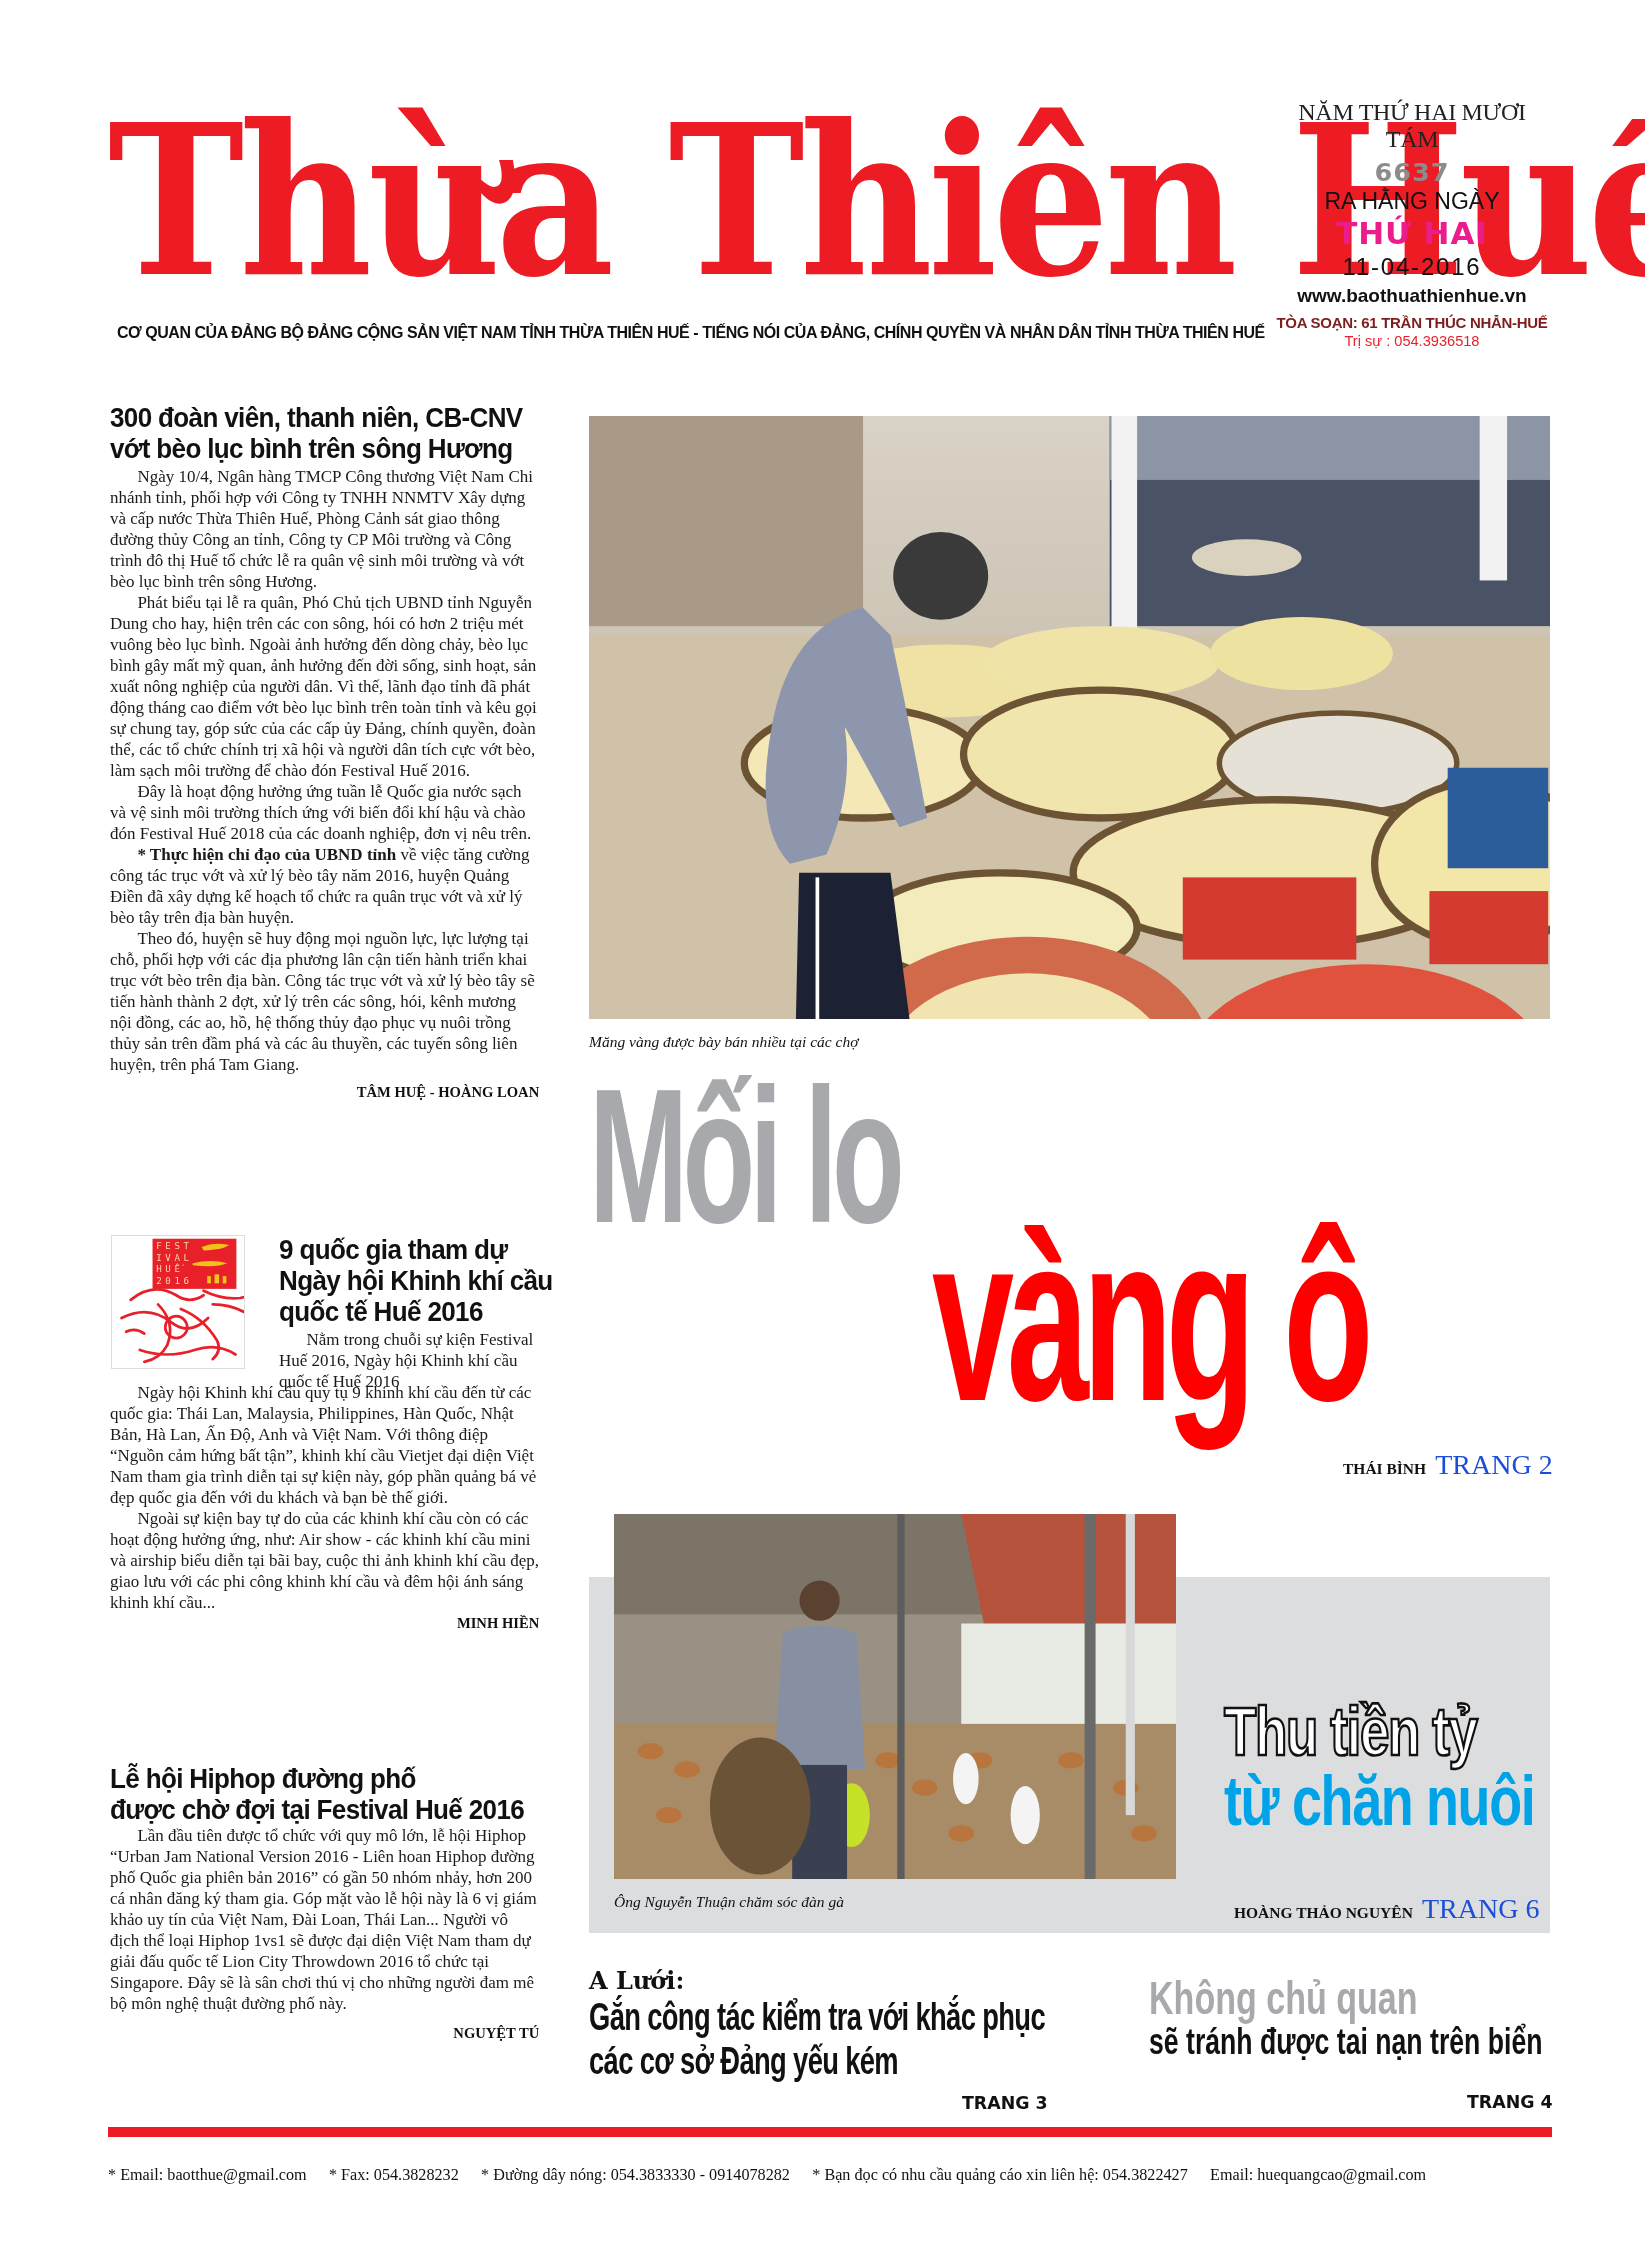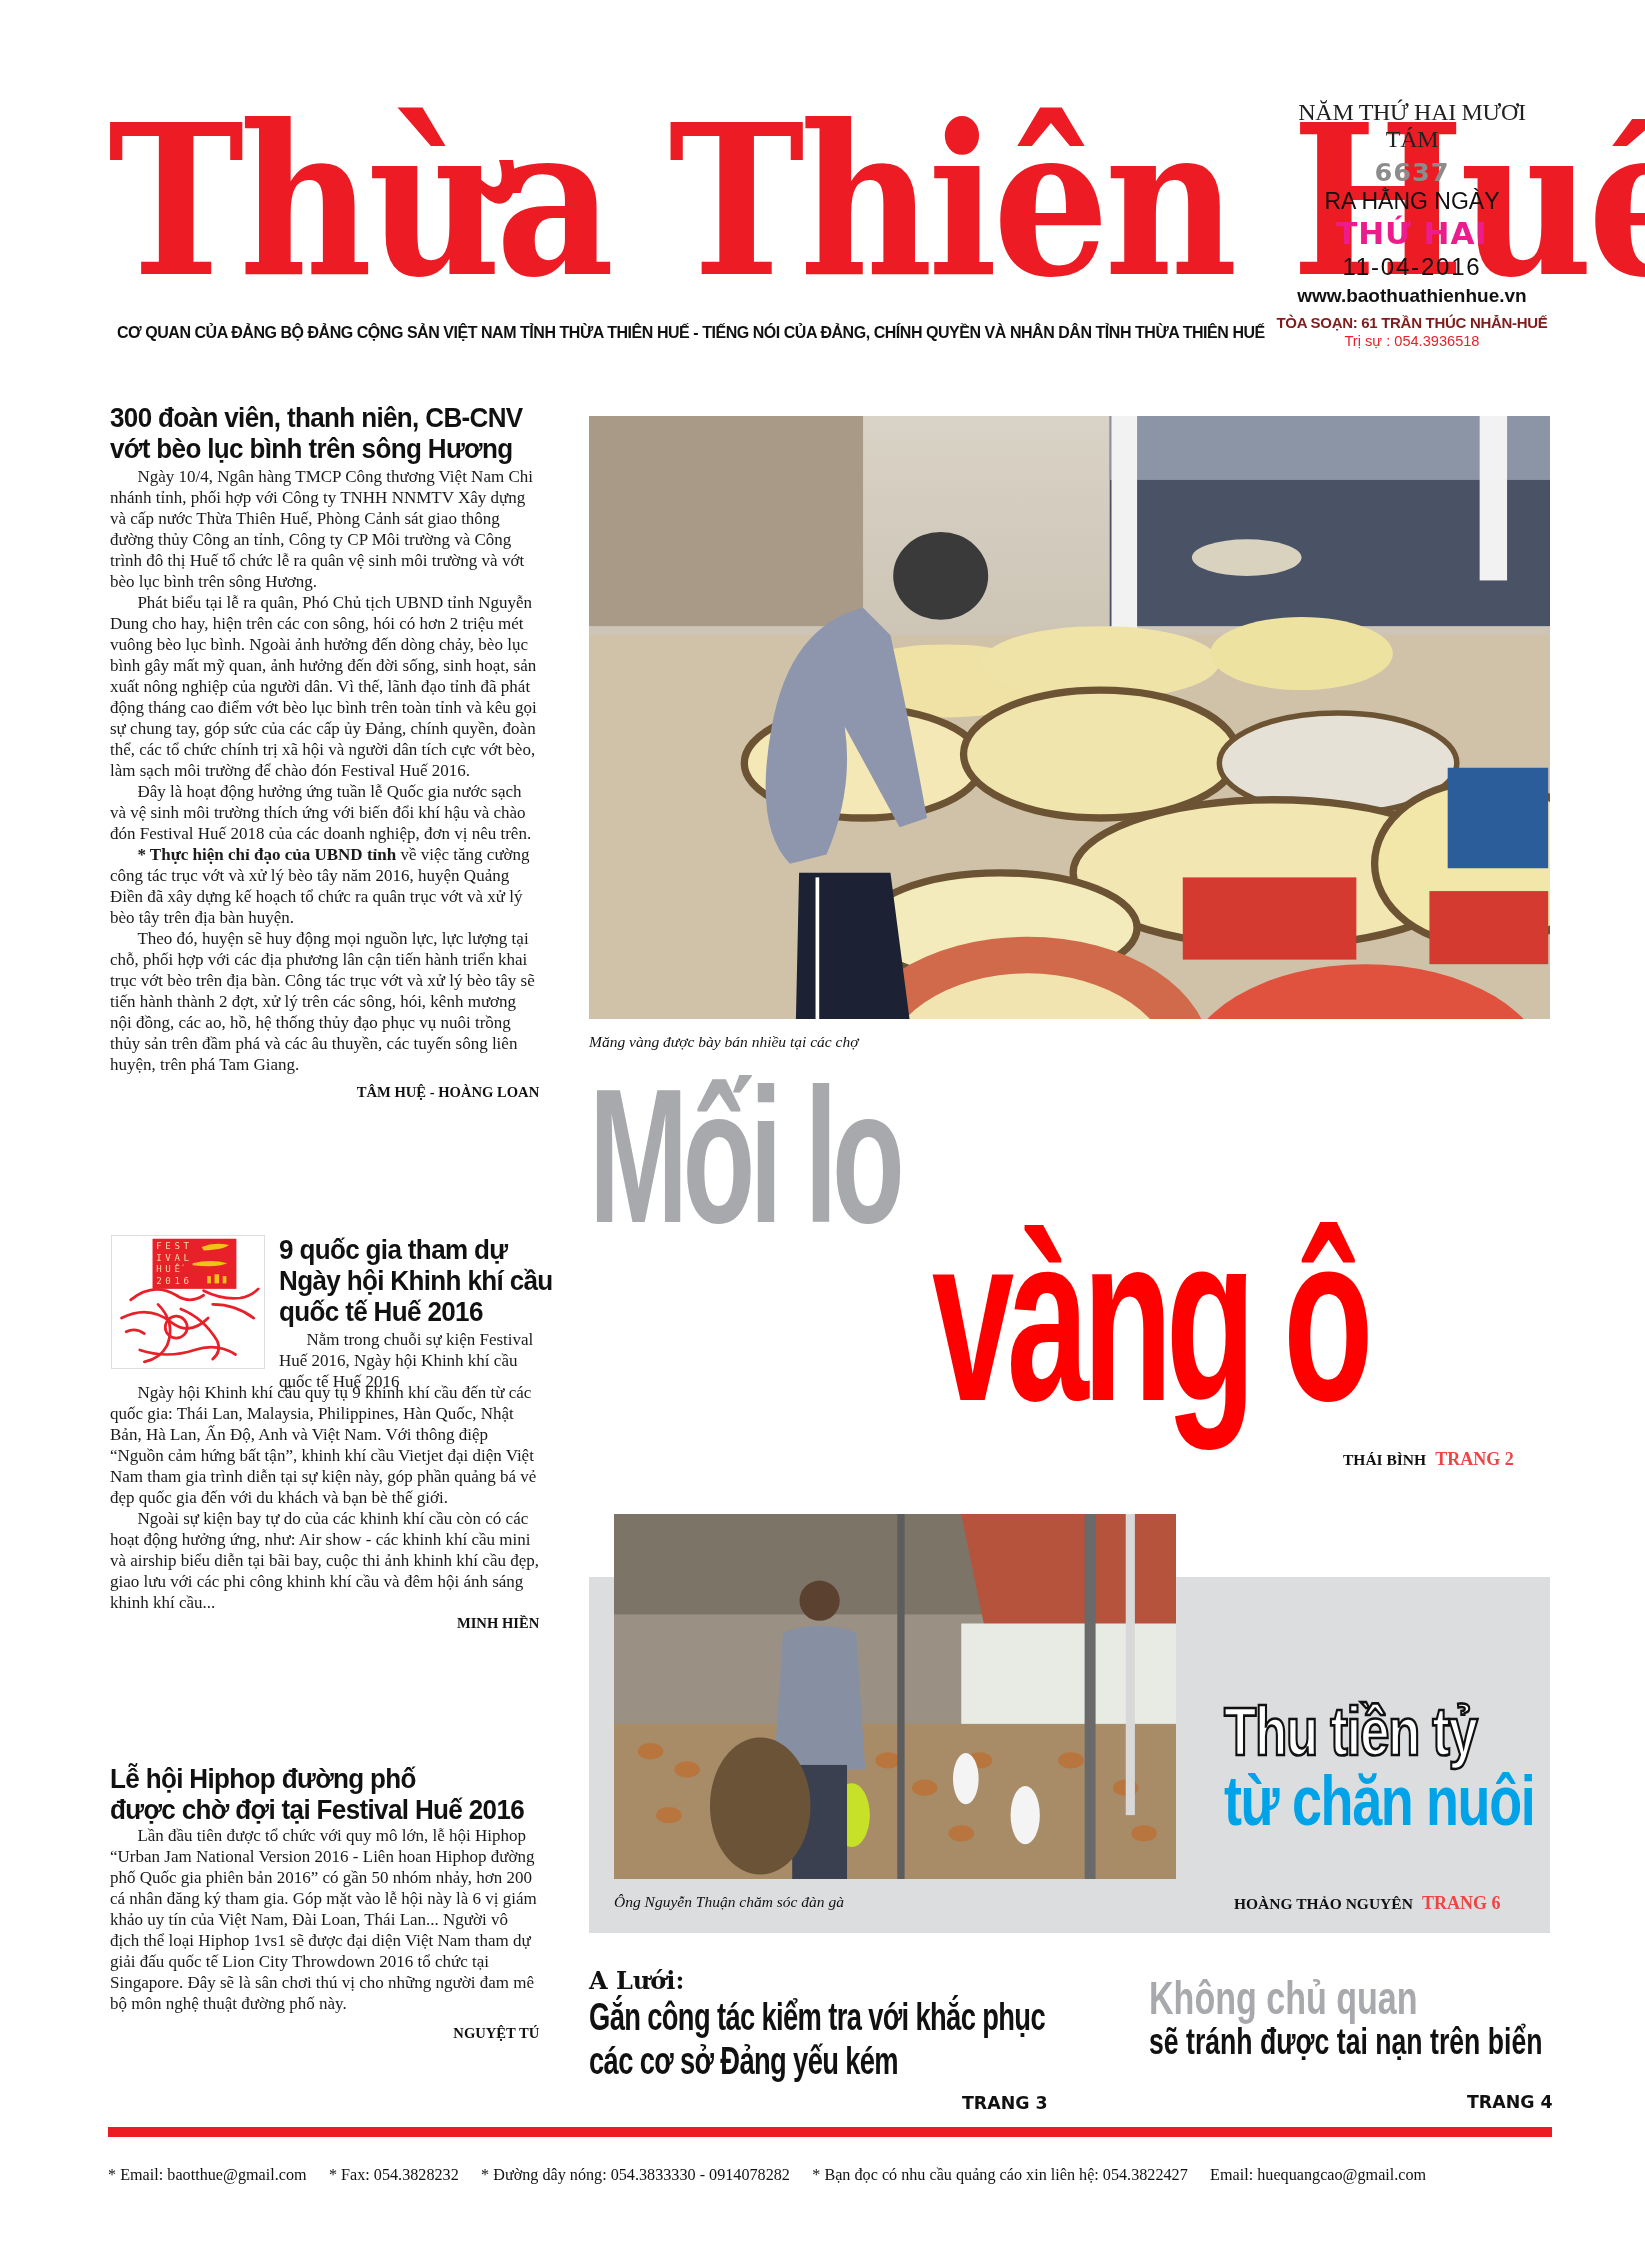--- a/index.html
+++ b/index.html
@@ -33,31 +33,31 @@
   .col { left: 110px; width: 431px; }
   .headline {
     font-family: "Liberation Sans", sans-serif; font-weight: bold; font-size: 28px; line-height: 31px;
     letter-spacing: -0.7px; transform: scaleX(0.93); transform-origin: left top; width: 464px;
   }
   .body-text { font-family: "Liberation Serif", serif; font-size: 17px; line-height: 21px; color: #1a1a1a; text-align: left; }
   .body-text p { text-indent: 27.4px; }
   .byline { font-family: "Liberation Serif", serif; font-weight: bold; font-size: 14.6px; text-align: right; margin-top: 9.1px; padding-right: 1.8px; }
   .b { font-weight: bold; }
 
-  .festival-logo { left: 111px; top: 1235px; width: 154px; height: 134px; border: 0.9px solid #ddd; background: #fff; overflow: hidden; }
+  .festival-logo { left: 111px; top: 1235px; width: 134px; height: 134px; border: 0.9px solid #ddd; background: #fff; overflow: hidden; }
 
   
   .photo { background: #c9b89a; overflow: hidden; }
   .caption { font-family: "Liberation Serif", serif; font-style: italic; font-size: 15.5px; color: #111; }
 
   .big-gray { font-family: "Liberation Sans", sans-serif; font-weight: bold; color: #a7a9ac; font-size: 192px; line-height: 183px; letter-spacing: -9.1px; transform: scaleX(0.62); transform-origin: left top; white-space: nowrap; }
   .big-red { font-family: "Liberation Sans", sans-serif; font-weight: bold; color: #ff0000; font-size: 238px; line-height: 228px; letter-spacing: -11px; transform: scaleX(0.62); transform-origin: left top; white-space: nowrap; }
 
   .ref { font-family: "Liberation Serif", serif; font-size: 15.5px; font-weight: bold; color: #111; white-space: nowrap; }
-  .ref .pg { color: #ef4444; font-size: 18px; font-weight: bold; margin-left: 9.1px; }
+  .ref .pg { color: #1d4ed8; font-size: 28px; font-weight: normal; margin-left: 9.1px; }
 
   .graybox { left: 589px; top: 1577px; width: 961px; height: 356px; background: #dcdddf; }
 
   .outline-title { font-family: "Liberation Sans", sans-serif; font-weight: bold; font-size: 68px; line-height: 68px; color: #fff;
     -webkit-text-stroke: 2.7px #111; letter-spacing: -1.8px; transform: scaleX(0.78); transform-origin: left top; white-space: nowrap; }
   .blue-title { font-family: "Liberation Sans", sans-serif; font-weight: bold; font-size: 71px; line-height: 71px; color: #00a2e8;
     letter-spacing: -1.8px; transform: scaleX(0.76); transform-origin: left top; white-space: nowrap; }
 
   .teaser-kicker { font-family: "DejaVu Serif", serif; font-weight: bold; font-size: 24px; }
   .teaser-title { font-family: "Liberation Sans", sans-serif; font-weight: bold; font-size: 38px; line-height: 44px; letter-spacing: -0.9px; transform: scaleX(0.72); transform-origin: left top; white-space: nowrap; }

